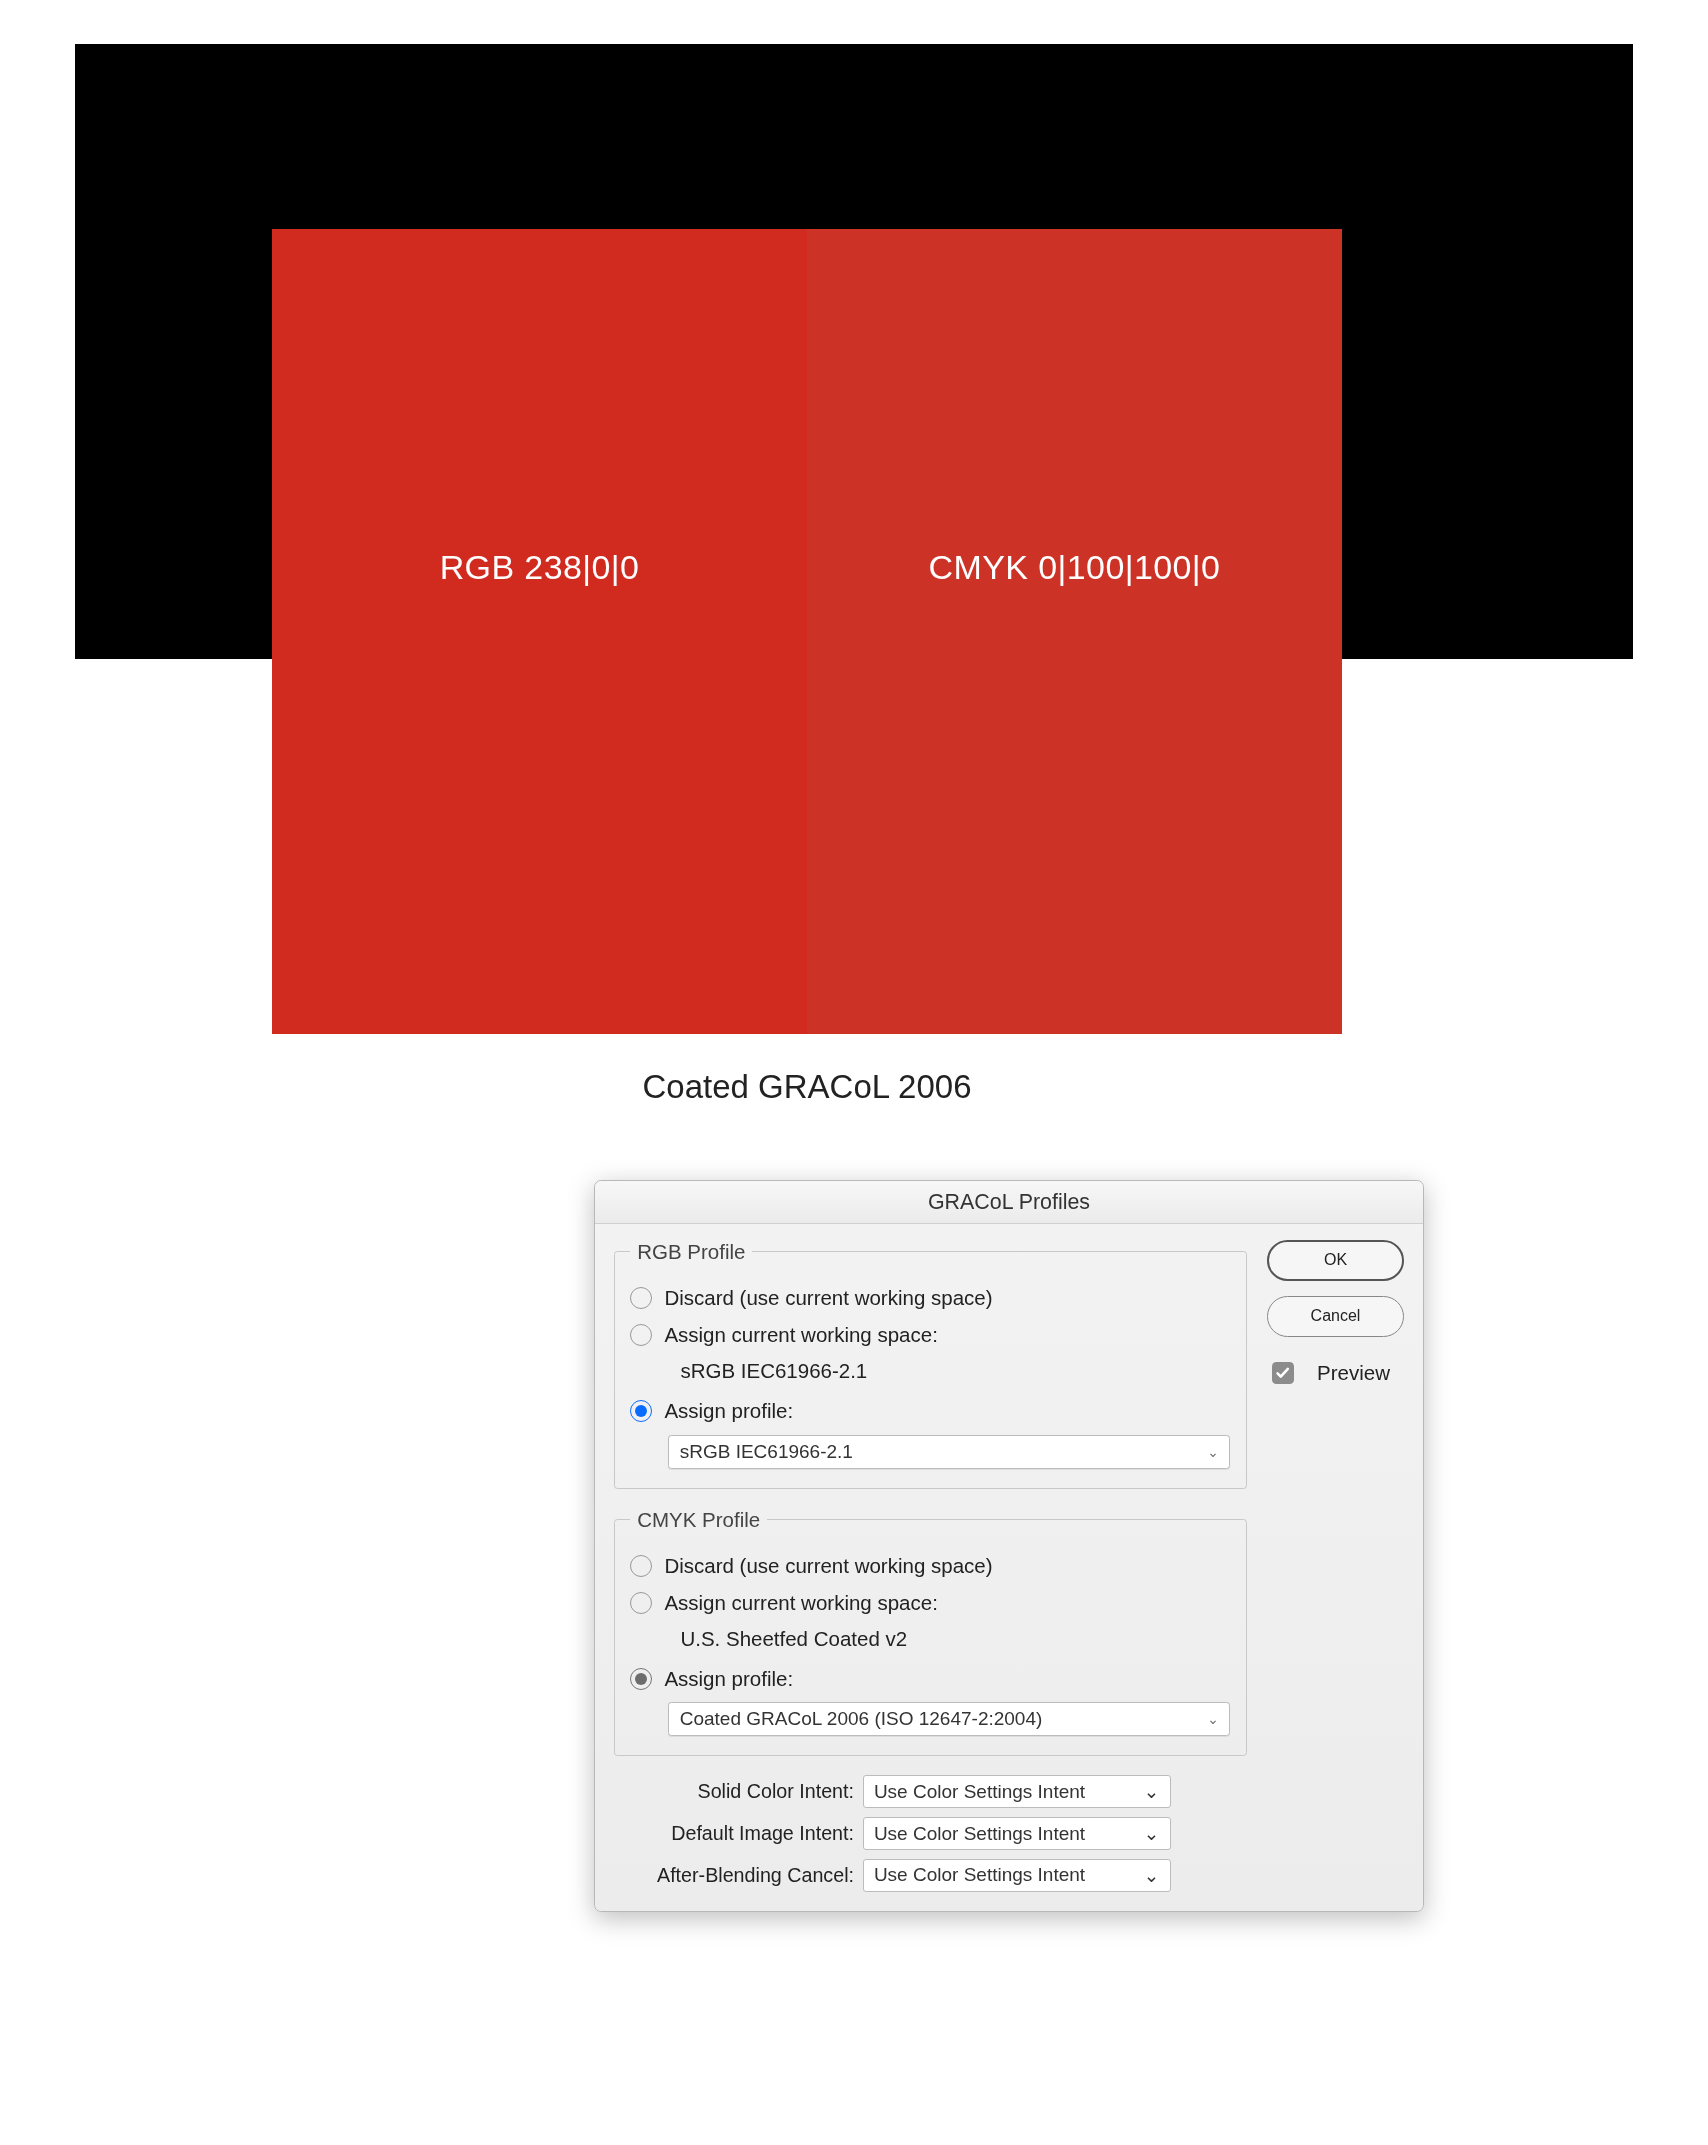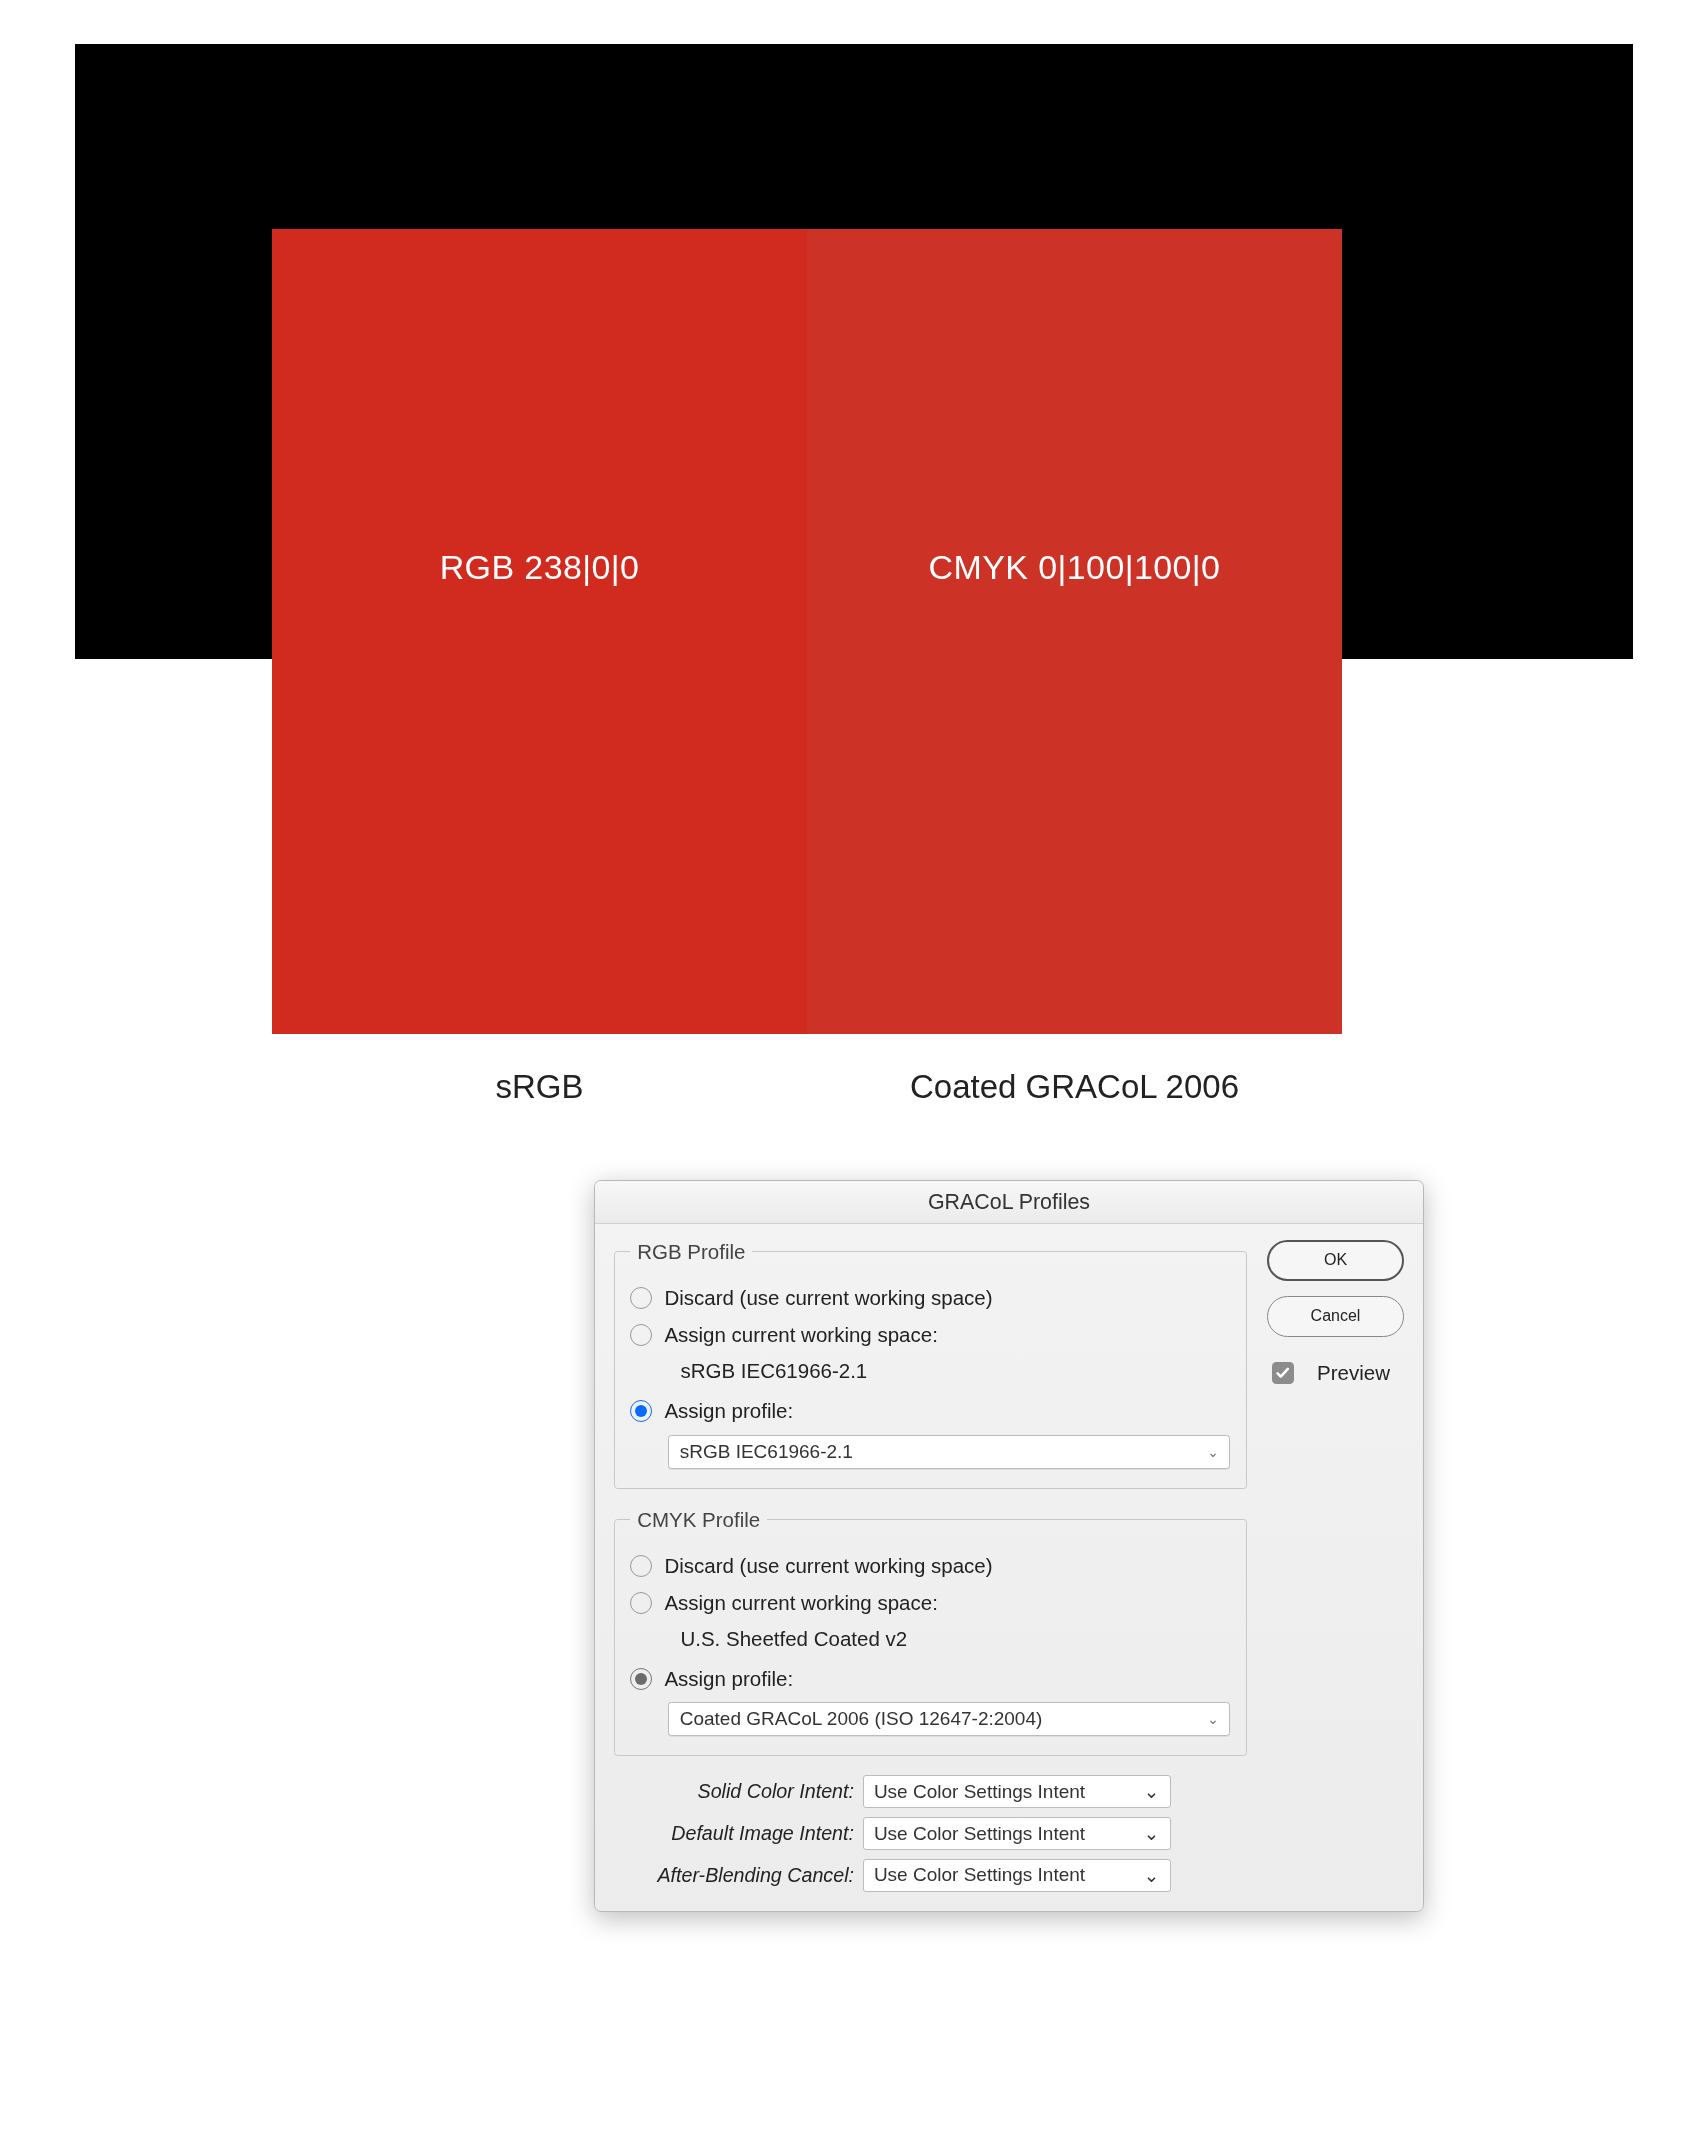--- a/index.html
+++ b/index.html
@@ -168,21 +168,20 @@
   .intent-row {
     display: flex;
     align-items: center;
     gap: 8.6px;
   }
   .intent-label {
     width: 240px;
     text-align: right;
     font-size: 19.7px;
     color: #222;
-    font-style: italic;
   }
   .intent-select {
     width: 308px;
     height: 33px;
     border: 0.9px solid #bcbcbc;
     border-radius: 3px;
     background: #fff;
     display: flex;
     align-items: center;
     justify-content: space-between;
@@ -233,21 +232,20 @@
 <div class="swatches">
   <div class="swatch swatch-left">
     <div class="swatch-label">RGB 238|0|0</div>
   </div>
   <div class="swatch swatch-right">
     <div class="swatch-label">CMYK 0|100|100|0</div>
   </div>
 </div>
 
 <div class="profile-labels">
-  <div class="profile-label">sRGB</div>
   <div class="profile-label">Coated GRACoL 2006</div>
 </div>
 
 <div class="dialog">
   <div class="dialog-title">GRACoL Profiles</div>
   <div class="dialog-body">
     <div class="dialog-main">
 
       <fieldset class="group">
         <legend>RGB Profile</legend>

